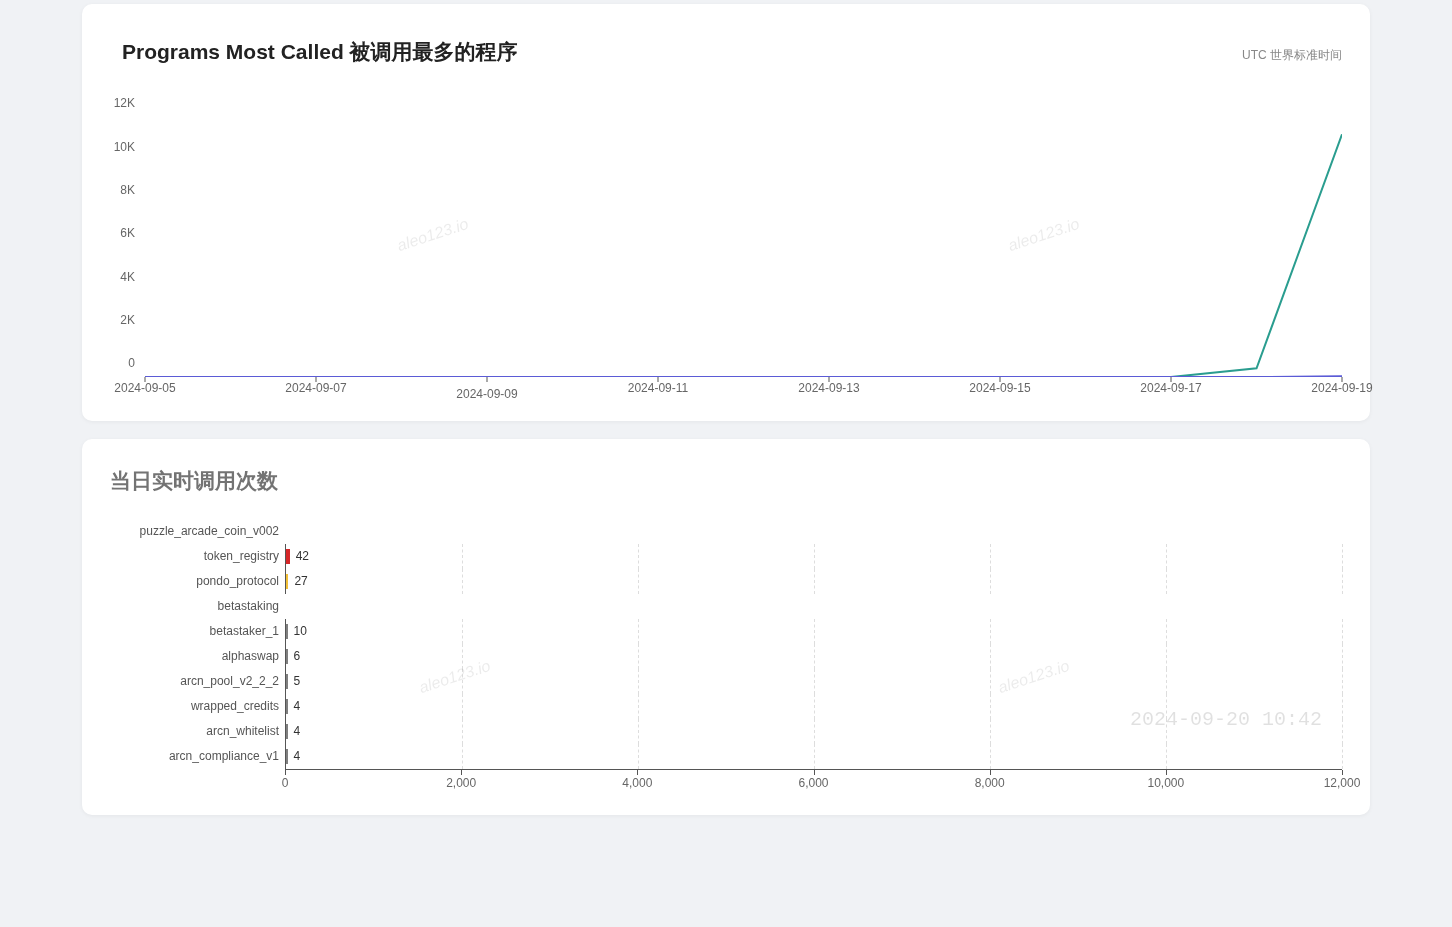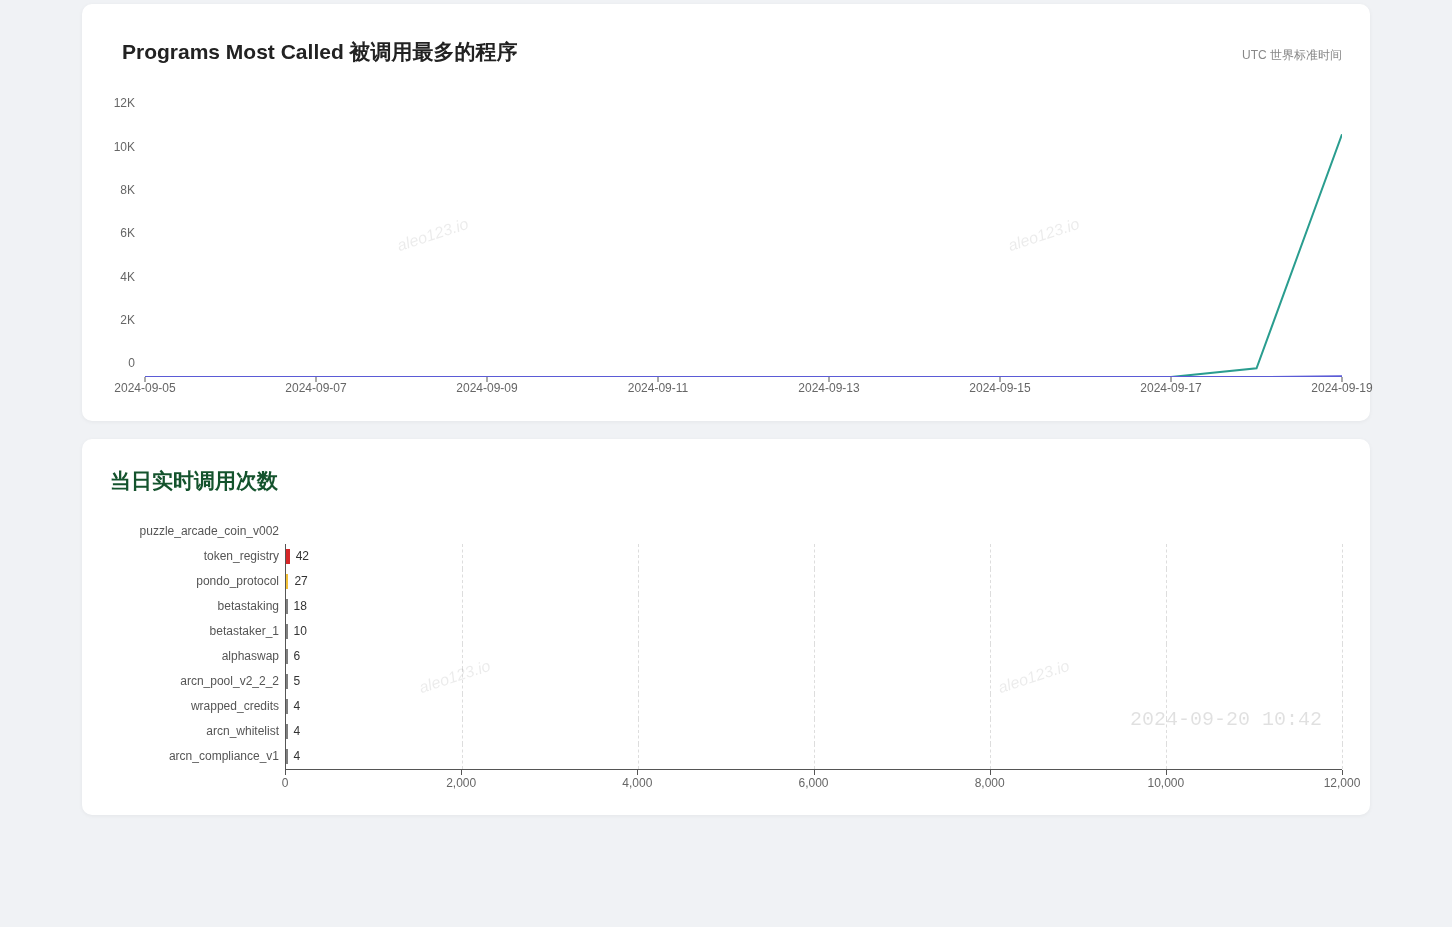--- a/index.html
+++ b/index.html
@@ -29,21 +29,21 @@
   .card-title {
     font-size: 21px;
     font-weight: 600;
     color: #222;
     margin: 12px;
     line-height: 1.3;
   }
   .card-subtitle {
     font-size: 21px;
     font-weight: 600;
-    color: #14532d;
+    color: #737373;
     margin: 6px 0 16px 0;
     line-height: 1.3;
   }
   .utc-label {
     color: #888;
     font-size: 12px;
   }
   .chart-area {
     position: relative;
     margin-top: 40px;
@@ -205,21 +205,21 @@
           <span class="y-tick" style="bottom: 66.6667%;">8K</span>
           <span class="y-tick" style="bottom: 83.3333%; text-align: center;">10K</span>
           <span class="y-tick" style="bottom: 100%;">12K</span>
         </div>
       <div class="x-ticks" id="line-xticks">
           <span class="x-tick-mark" style="left: 0%;"></span>
           <span class="x-tick" style="left: 0%;">2024-09-05</span>
           <span class="x-tick-mark" style="left: 14.2857%;"></span>
           <span class="x-tick" style="left: 14.2857%;">2024-09-07</span>
           <span class="x-tick-mark" style="left: 28.5714%;"></span>
-          <span class="x-tick" style="left: 28.5714%;">2024-09-09</span>
+          <span class="x-tick" style="left: 28.5714%; margin-top: 6px;">2024-09-09</span>
           <span class="x-tick-mark" style="left: 42.8571%;"></span>
           <span class="x-tick" style="left: 42.8571%;">2024-09-11</span>
           <span class="x-tick-mark" style="left: 57.1429%;"></span>
           <span class="x-tick" style="left: 57.1429%;">2024-09-13</span>
           <span class="x-tick-mark" style="left: 71.4286%;"></span>
           <span class="x-tick" style="left: 71.4286%;">2024-09-15</span>
           <span class="x-tick-mark" style="left: 85.7143%;"></span>
           <span class="x-tick" style="left: 85.7143%;">2024-09-17</span>
           <span class="x-tick-mark" style="left: 100%;"></span>
           <span class="x-tick" style="left: 100%;">2024-09-19</span>
@@ -256,30 +256,20 @@
               <span class="bar-grid" style="left: 50%;"></span>
               <span class="bar-grid" style="left: 66.6667%;"></span>
               <span class="bar-grid" style="left: 83.3333%;"></span>
               <span class="bar-grid" style="left: 100%;"></span>
               <div class="bar-fill" style="width: 0.225%; background: rgb(242, 192, 55);"></div>
               <span class="bar-value" style="left: 0.225%;">27</span>
             </div>
           </div>
           <div class="bar-row">
             <div class="bar-label">betastaking</div>
-            <div class="bar-track">
-              <span class="bar-grid" style="left: 16.6667%;"></span>
-              <span class="bar-grid" style="left: 33.3333%;"></span>
-              <span class="bar-grid" style="left: 50%;"></span>
-              <span class="bar-grid" style="left: 66.6667%;"></span>
-              <span class="bar-grid" style="left: 83.3333%;"></span>
-              <span class="bar-grid" style="left: 100%;"></span>
-              <div class="bar-fill" style="width: 0.15%; background: rgb(127, 127, 127);"></div>
-              <span class="bar-value" style="left: 0.15%;">18</span>
-            </div>
           </div>
           <div class="bar-row">
             <div class="bar-label">betastaker_1</div>
             <div class="bar-track">
               <span class="bar-grid" style="left: 16.6667%;"></span>
               <span class="bar-grid" style="left: 33.3333%;"></span>
               <span class="bar-grid" style="left: 50%;"></span>
               <span class="bar-grid" style="left: 66.6667%;"></span>
               <span class="bar-grid" style="left: 83.3333%;"></span>
               <span class="bar-grid" style="left: 100%;"></span>

